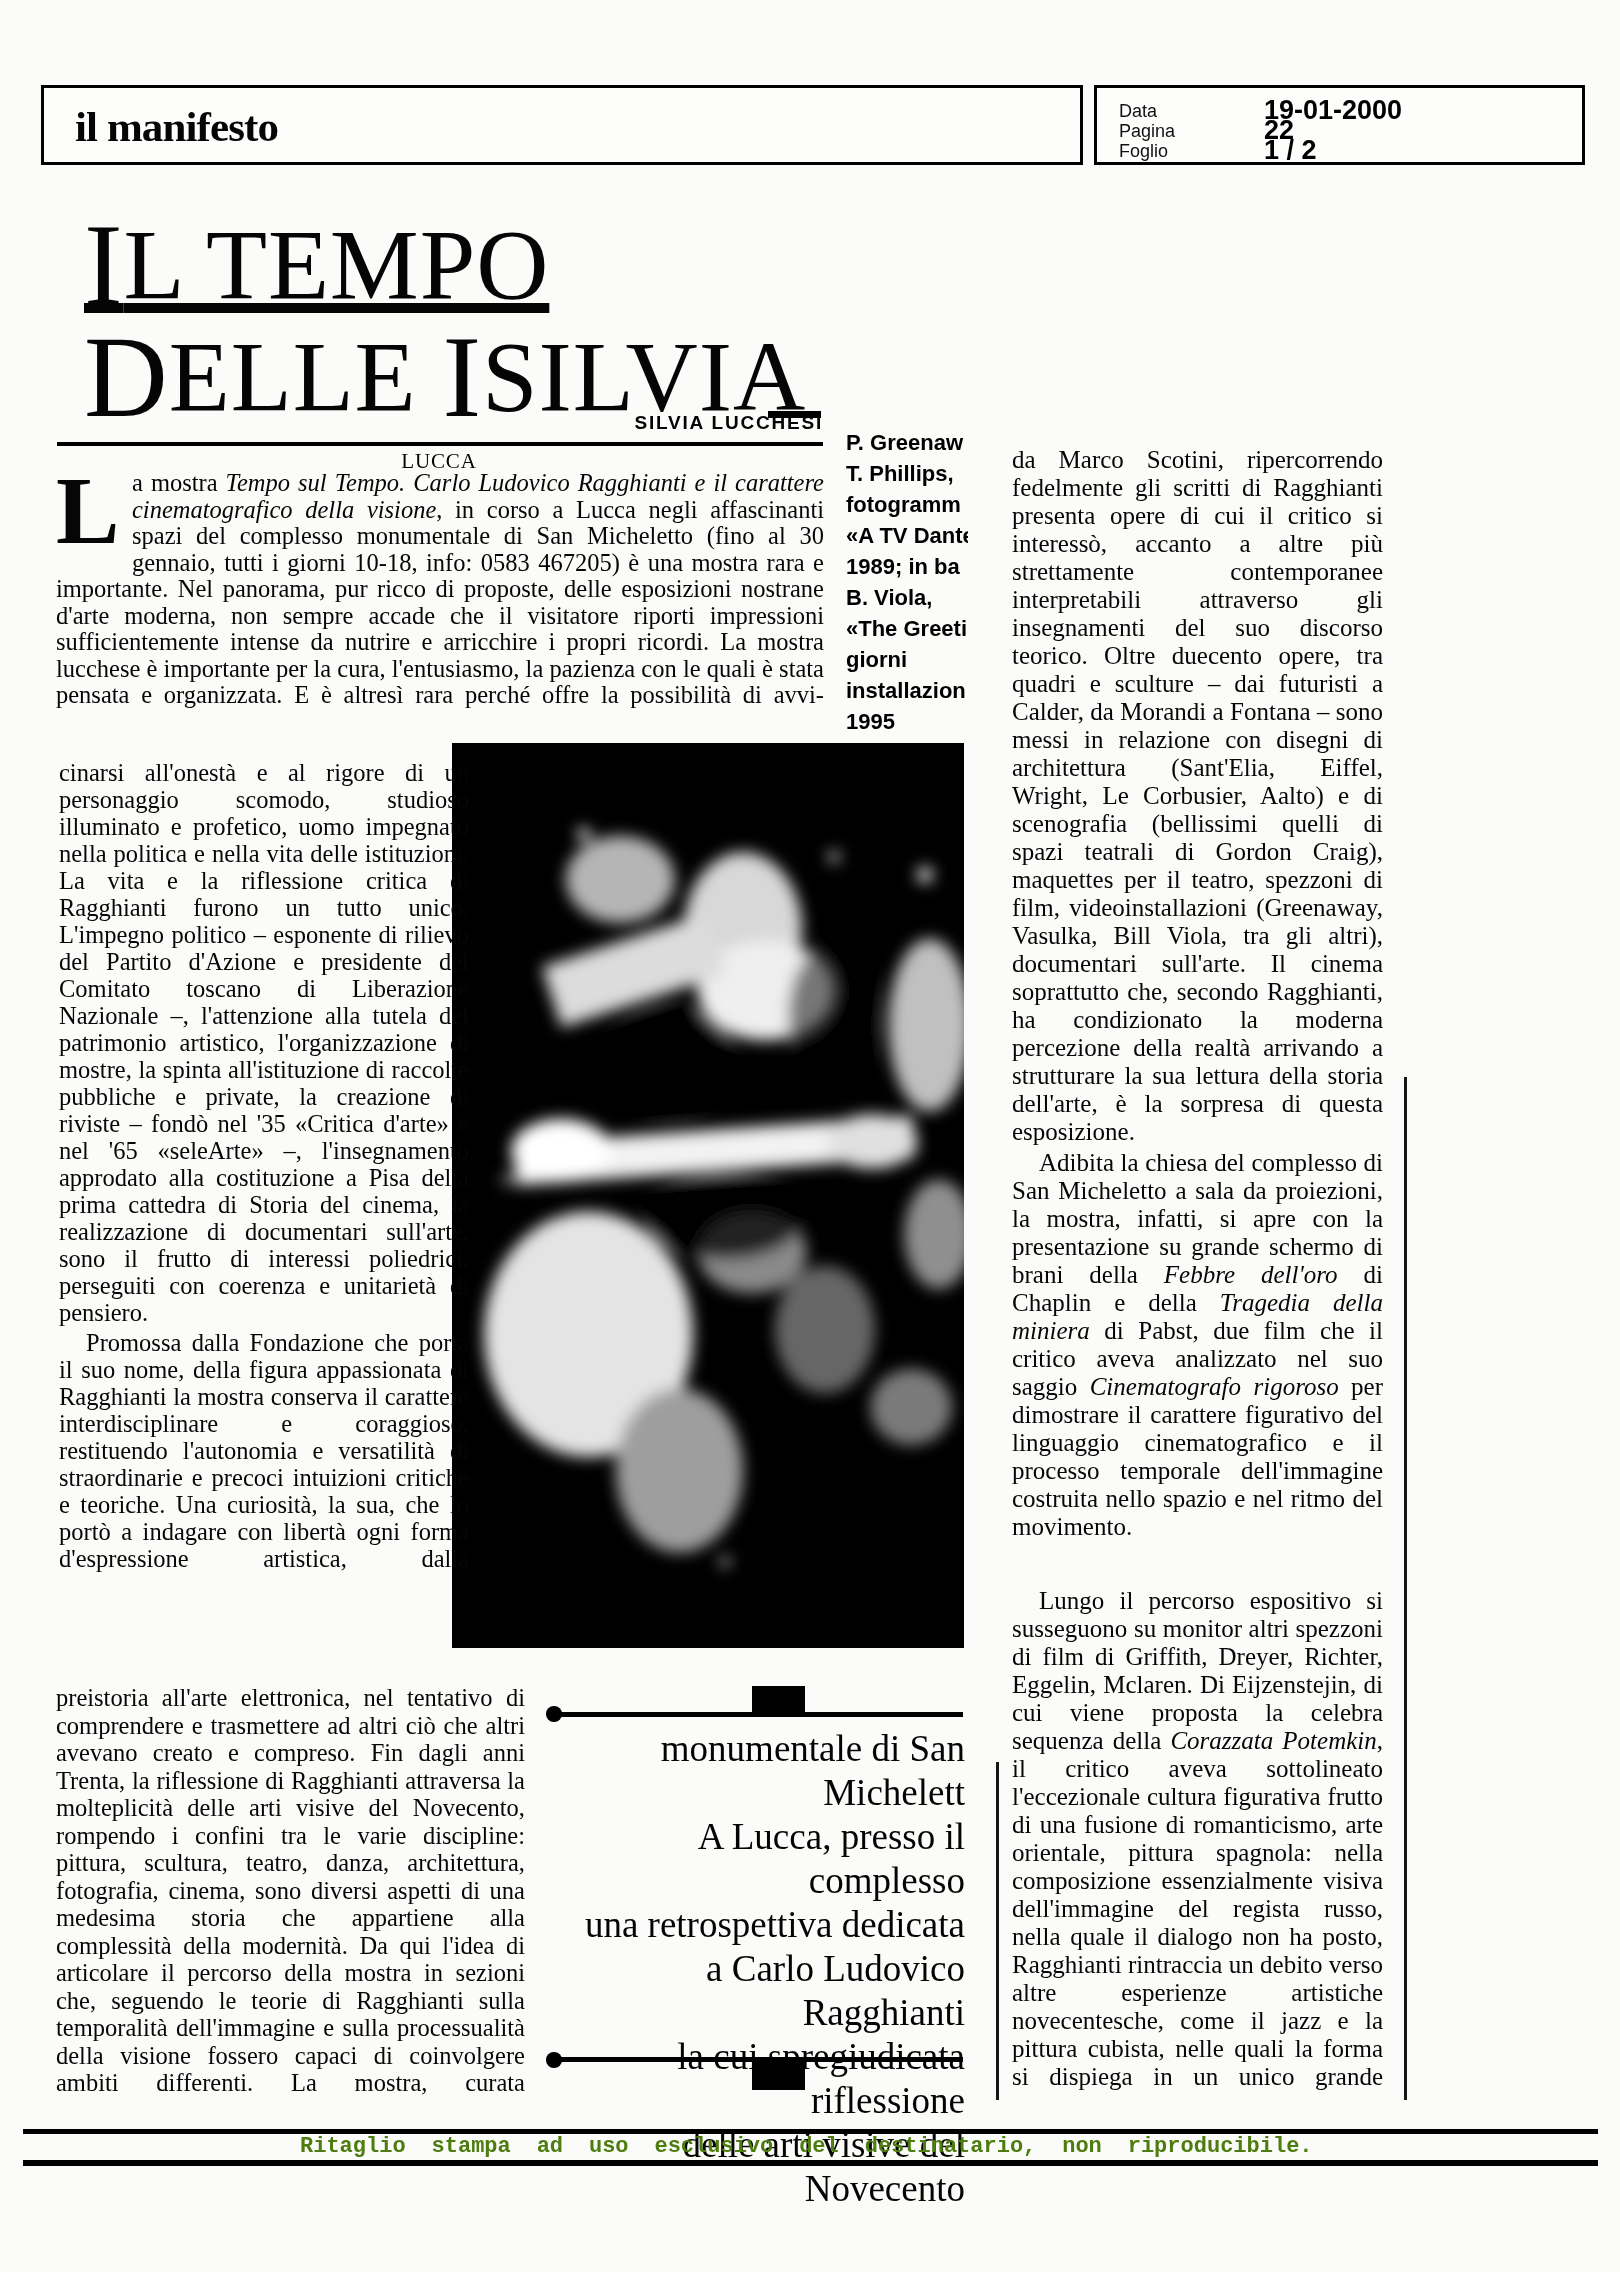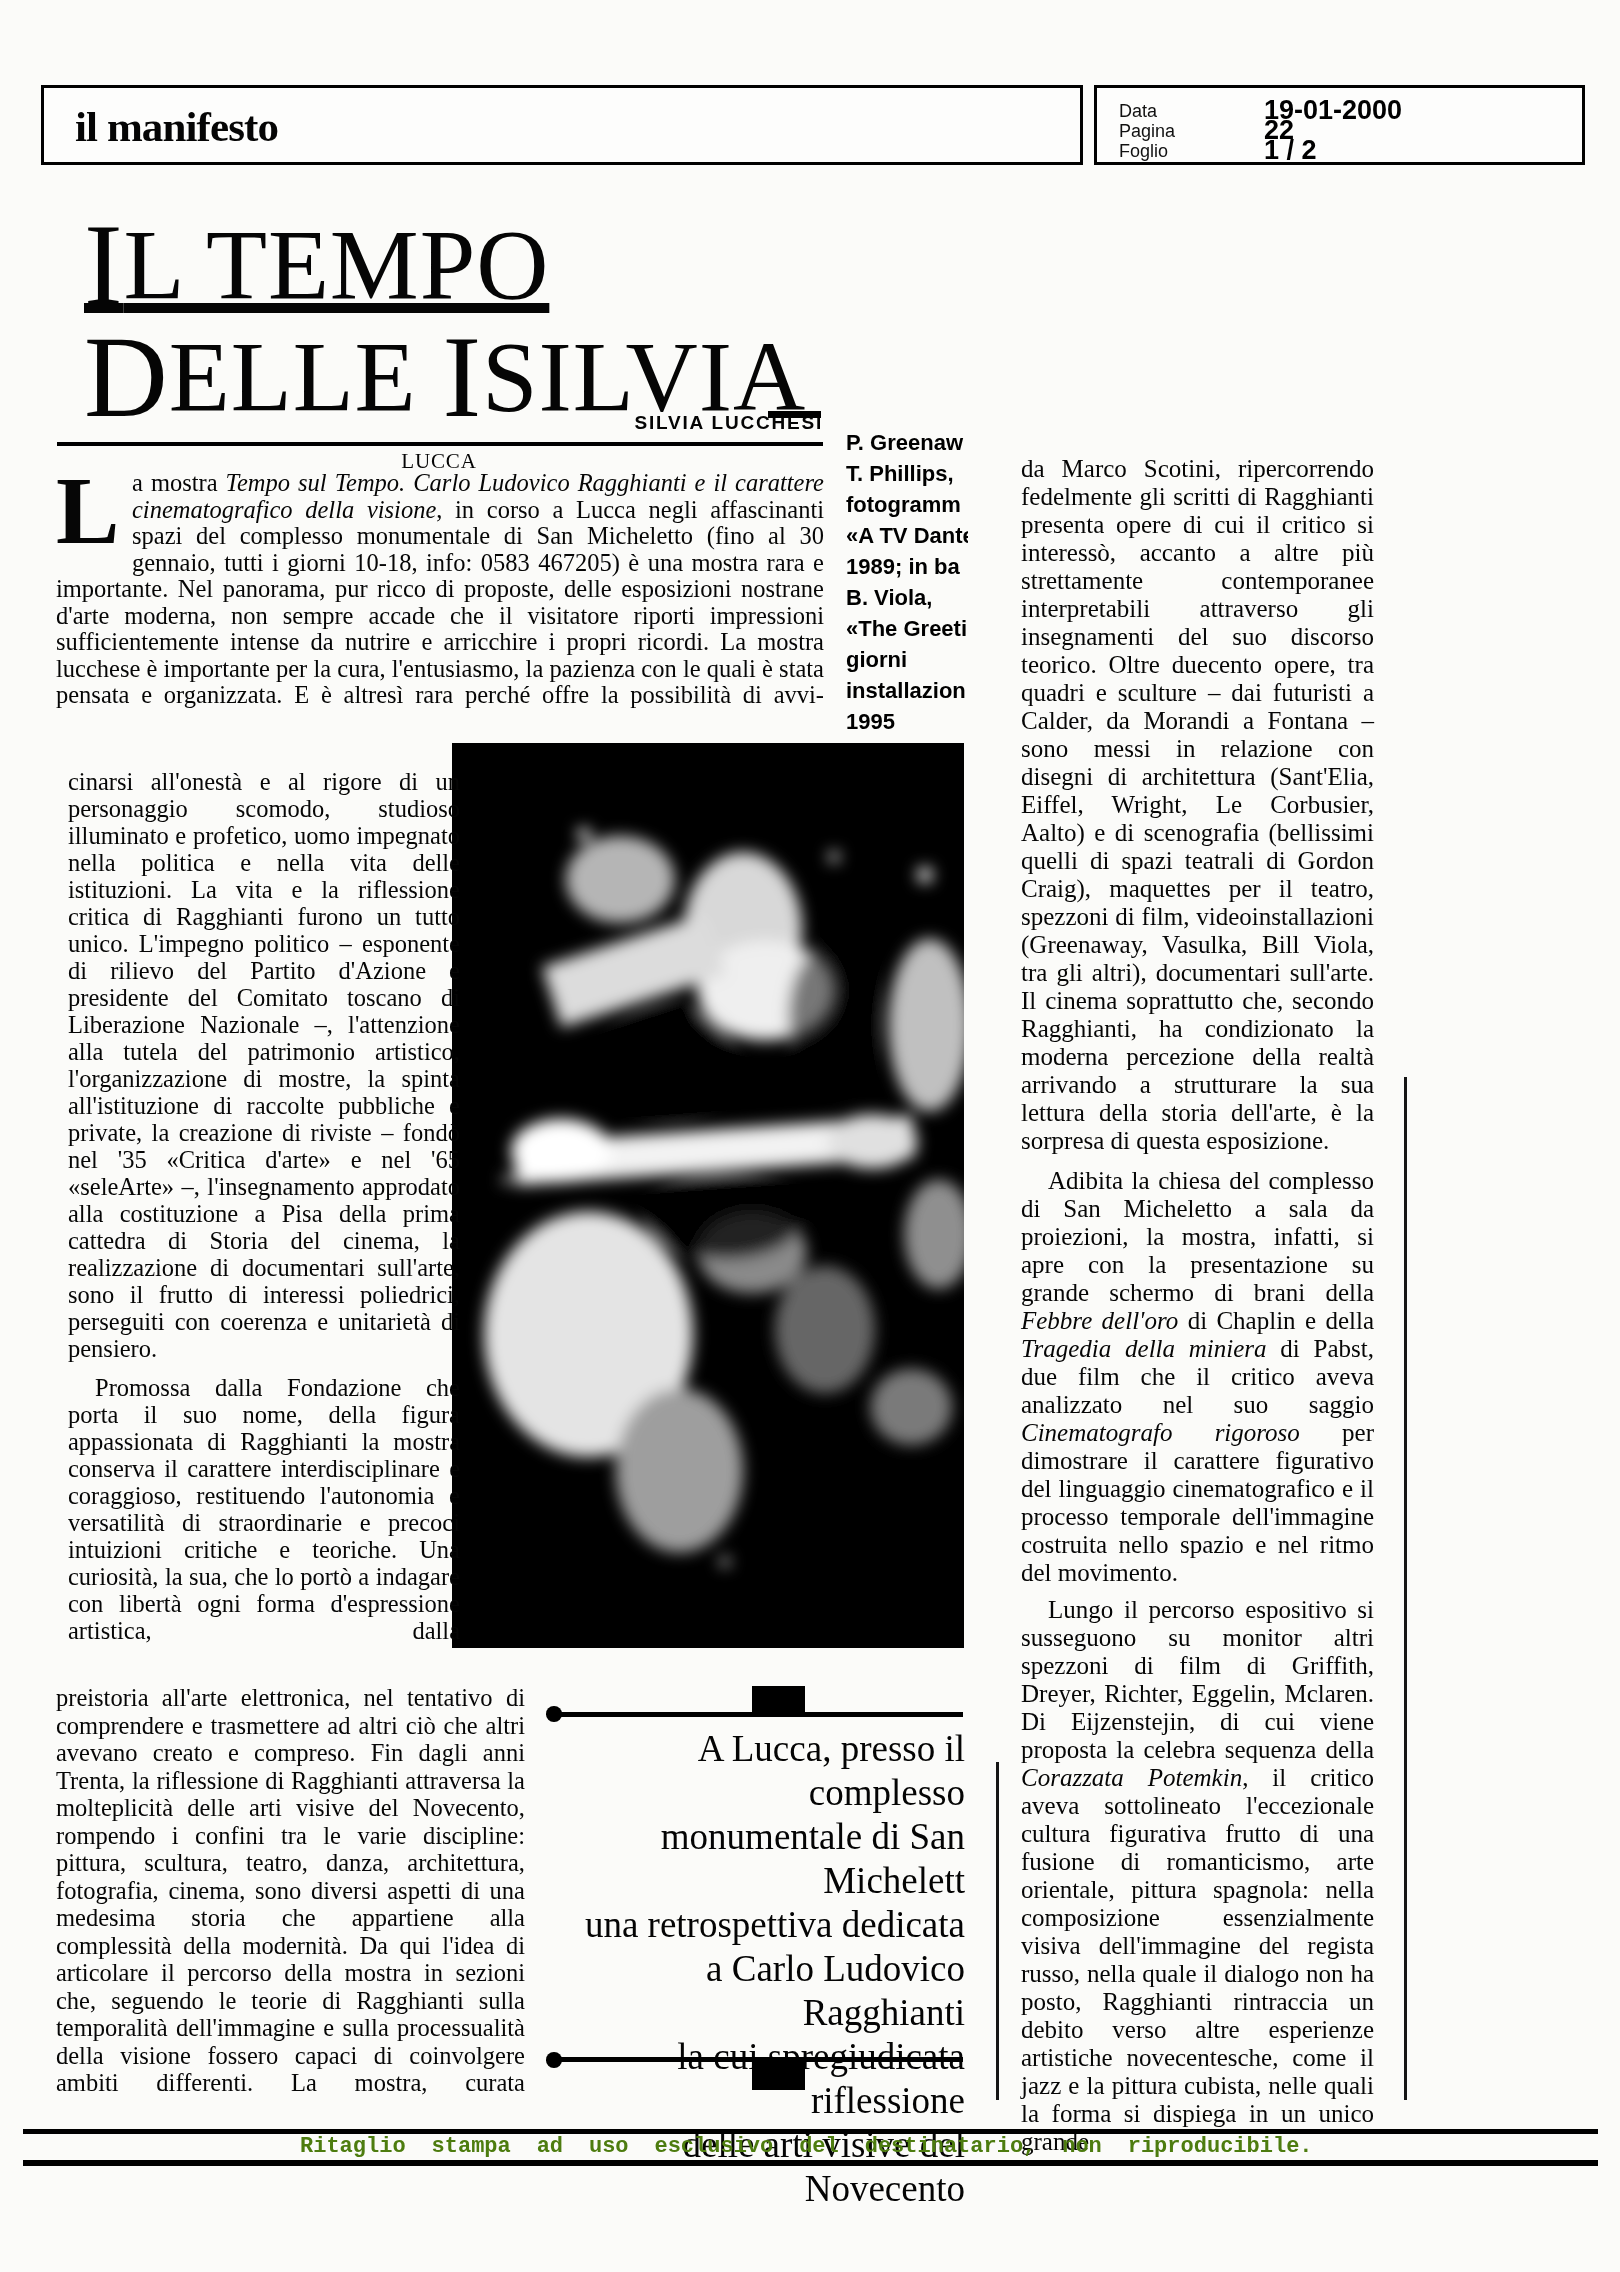--- a/index.html
+++ b/index.html
@@ -29,21 +29,21 @@
   .byline-rule{left:57px;top:442px;width:766px;height:3.6px;background:#000;}
   .byline-location{left:55px;top:449px;width:768px;text-align:center;font-size:21px;letter-spacing:0.9px;}
   .section-dash{left:768px;top:411px;width:53px;height:7.3px;background:#000;}
 
   
   .bodytext{font-size:24.5px;line-height:27px;text-align:justify;color:#060606;}
   .cont{text-align-last:justify;}
   .intro{left:56px;top:470px;width:768px;line-height:26.5px;}
   .dropcap{float:left;font-size:95px;line-height:75px;height:76px;width:65px;font-weight:900;margin:3.6px 11px 0 0;}
   .leftcol{left:56px;top:756px;width:416px;}
-  .leftcol p, .rightcol p{margin:12px;}
+  .leftcol p, .rightcol p{margin:3px;}
   .indent{text-indent:27px;}
   .leftwide{left:56px;top:1684px;width:469px;line-height:27.5px;}
   .rightcol-a{left:1009px;top:443px;width:377px;line-height:28px;font-size:25px;}
   .rightcol-b{left:1009px;top:1584px;width:377px;line-height:28px;font-size:25px;}
 
   
   .photo-caption{left:846px;top:427px;width:122px;height:316px;overflow:hidden;font-family:"Liberation Sans",sans-serif;font-weight:700;font-size:22px;color:#000;}
   .caption-line{white-space:nowrap;height:31px;line-height:31px;}
 
   
@@ -169,22 +169,22 @@
   </div>
 
   <div class="abs bodytext rightcol rightcol-b cont">
     <p class="indent"><span>Lungo il percorso espositivo si susseguono su monitor altri spezzoni di film di Griffith, Dreyer, Richter, Eggelin, Mclaren. Di Eijzenstejin, di cui viene proposta la celebra sequenza della </span><span class="it">Corazzata Potemkin</span><span>, il critico aveva sottolineato l'eccezionale cultura figurativa frutto di una fusione di romanticismo, arte orientale, pittura spagnola: nella composizione essenzialmente visiva dell'immagine del regista russo, nella quale il dialogo non ha posto, Ragghianti rintraccia un debito verso altre esperienze artistiche novecentesche, come il jazz e la pittura cubista, nelle quali la forma si dispiega in un unico grande</span></p>
   </div>
 
   <div class="abs pq-square pq-square-top"></div>
   <div class="abs pq-rule pq-rule-top"></div>
   <div class="abs pq-bullet pq-bullet-top"></div>
   <div class="abs pull-quote">
+    <div>monumentale di San Michelett</div>
     <div>A Lucca, presso il complesso</div>
-    <div>monumentale di San Michelett</div>
     <div>una retrospettiva dedicata</div>
     <div>a Carlo Ludovico Ragghianti</div>
     <div>la cui spregiudicata riflessione</div>
     <div>delle arti visive del Novecento</div>
   </div>
   <div class="abs pq-rule pq-rule-bottom"></div>
   <div class="abs pq-bullet pq-bullet-bottom"></div>
   <div class="abs pq-square pq-square-bottom"></div>
 
   <div class="abs vrule vrule-mid"></div>

